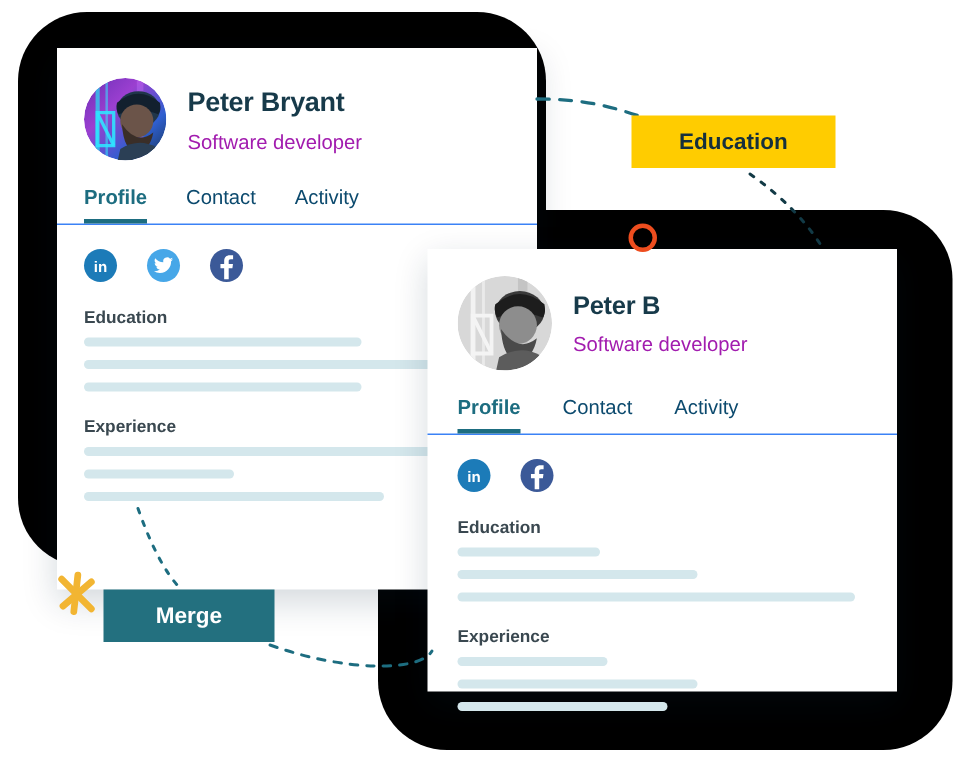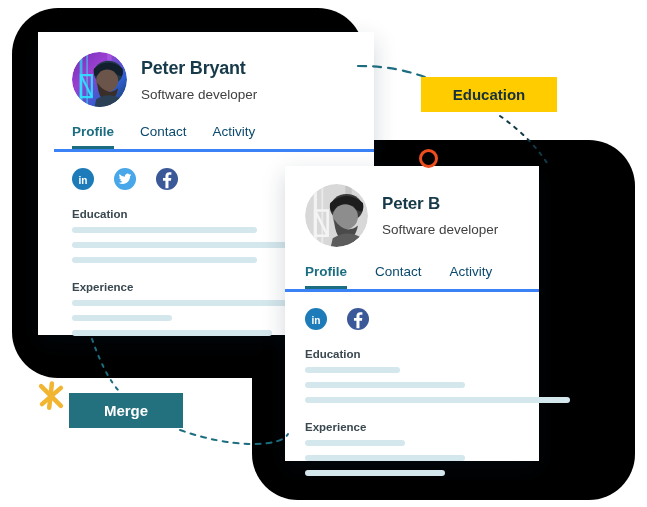--- a/index.html
+++ b/index.html
@@ -10,48 +10,48 @@
   }
   .stage{position:absolute;inset:0;}
 
   
   .frame{position:absolute;background:#000000;}
   #frame-one{left:12px;top:8px;width:352px;height:370px;border-radius:46px;}
   #frame-two{left:252px;top:140px;width:383px;height:360px;border-radius:46px;}
 
   
   .card{position:absolute;background:#ffffff;box-shadow:0 8px 22px rgba(10,40,60,.18);}
-  #card-one{left:38px;top:32px;width:320px;height:303px;padding-left:16px;}
-  #card-two{left:285px;top:166px;width:254px;height:295px;}
+  #card-one{left:38px;top:32px;width:320px;height:361px;}
+  #card-two{left:285px;top:166px;width:313px;height:295px;}
 
   .card-head{display:flex;align-items:center;}
   #card-one .card-head{padding:20px 0 0 18px;}
   #card-two .card-head{padding:18px 0 0 20px;}
 
   .avatar{border-radius:50%;flex:0 0 auto;overflow:hidden;position:relative;}
   .avatar svg{display:block;}
   #card-one .avatar{width:55px;height:55px;}
   #card-two .avatar{width:63px;height:63px;}
 
   .who{margin-left:14px;}
   .pname{color:#173a4a;font-weight:bold;letter-spacing:-.2px;}
   #card-one .pname{font-size:18px;}
   #card-two .pname{font-size:17px;}
-  .prole{color:#404040;margin-top:8px;}
+  .prole{color:#a21caf;margin-top:8px;}
   #card-one .prole{font-size:13.5px;}
   #card-two .prole{font-size:13.5px;}
 
   
   .tabs{display:flex;position:relative;}
   #card-one .tabs{margin:17px 0 0 18px;gap:26px;}
   #card-two .tabs{margin:17px 0 0 20px;gap:28px;}
   .tab{font-size:13.5px;color:#0c4a6e;padding-bottom:7px;cursor:pointer;}
   .tab.active{color:#1d6d80;font-weight:bold;border-bottom:3px solid #1d6d80;}
   #card-one .tabsWrap,#card-two .tabsWrap{position:relative;}
-  .tabsWrap{border-bottom:3px solid #3b82f6;}
+  .tabsWrap{border-bottom:1px solid #3b82f6;}
 
   
   .social{display:flex;gap:20px;}
   #card-one .social{margin:16px 0 0 18px;}
   #card-two .social{margin:16px 0 0 20px;}
   .soc{width:22px;height:22px;border-radius:50%;display:flex;align-items:center;justify-content:center;cursor:pointer;}
   .soc svg{display:block;}
 
   
   .sec-title{color:#3a4850;font-weight:bold;}

